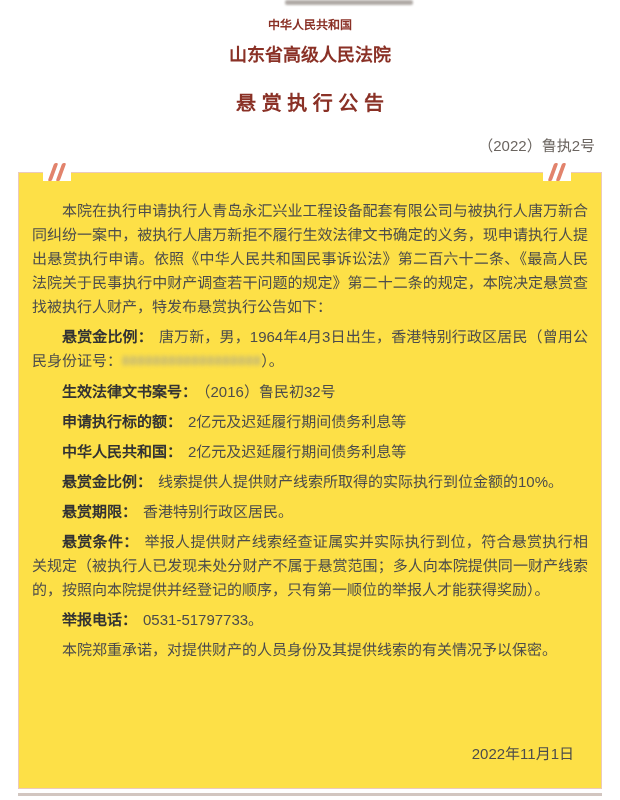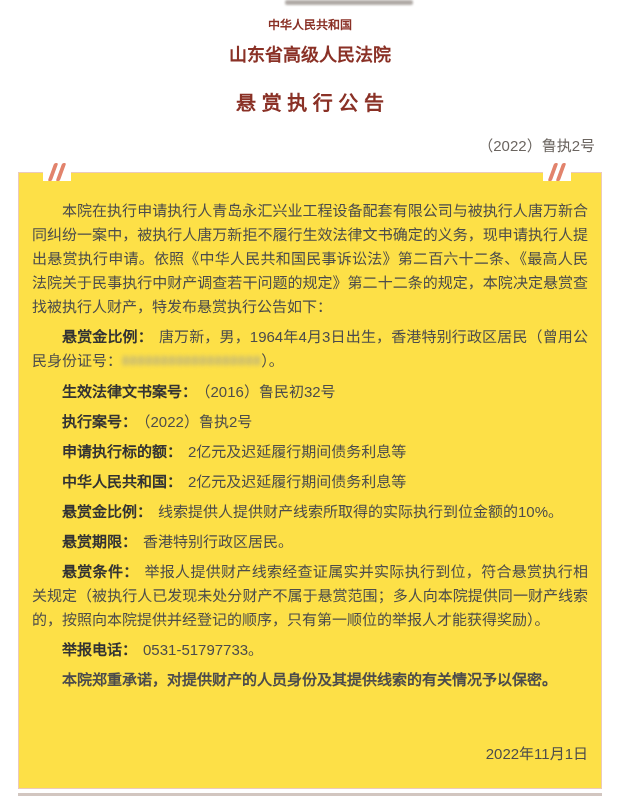--- a/index.html
+++ b/index.html
@@ -35,27 +35,27 @@
   .quote-right{right:30px;}
   .qbar{
     display:inline-block;width:4px;height:18px;background:#e2836c;
     transform:skewX(-20deg);margin:0 2px;border-radius:1.5px;
   }
   .notice-box p{
     margin:0 0 6px 0;font-size:15px;line-height:24px;
     text-indent:2em;color:#4c4c4c;text-align:justify;
   }
   .lbl{font-weight:700;color:#333333;margin-right:6px;}
-  .strong{font-weight:700;color:#333333;}
+  .strong{font-weight:400;color:#333333;}
   .redacted{
     display:inline-block;filter:blur(2px);color:#9a9a9a;
     font-size:13px;letter-spacing:.5px;text-indent:0;transform:translateY(-1px);
   }
   .issue-date{
-    position:absolute;right:13px;bottom:16px;margin:0;
+    position:absolute;right:27px;bottom:16px;margin:0;
     font-size:15px;color:#4c4c4c;text-indent:0;
   }
 </style>
 </head>
 <body>
 
 <div class="top-artifact"></div>
 
 <div class="header">
   <p class="h-line1">中华人民共和国</p>
@@ -68,21 +68,20 @@
 <div class="notice-box">
   <span class="quote quote-left"><i class="qbar"></i><i class="qbar"></i></span>
   <span class="quote quote-right"><i class="qbar"></i><i class="qbar"></i></span>
 
   <p>本院在执行申请执行人青岛永汇兴业工程设备配套有限公司与被执行人唐万新合同纠纷一案中，被执行人唐万新拒不履行生效法律文书确定的义务，现申请执行人提出悬赏执行申请。依照《中华人民共和国民事诉讼法》第二百六十二条、《最高人民法院关于民事执行中财产调查若干问题的规定》第二十二条的规定，本院决定悬赏查找被执行人财产，特发布悬赏执行公告如下：</p>
 
   <p><span class="lbl">悬赏金比例：</span><span>唐万新，男，1964年4月3日出生，香港特别行政区居民（曾用公民身份证号：</span><span class="redacted">888888888888888888</span><span>）。</span></p>
 
   <p><span class="lbl">生效法律文书案号：</span><span>（2016）鲁民初32号</span></p>
 
-  <p><span class="lbl">执行案号：</span><span>（2022）鲁执2号</span></p>
 
   <p><span class="lbl">申请执行标的额：</span><span>2亿元及迟延履行期间债务利息等</span></p>
 
   <p><span class="lbl">中华人民共和国：</span><span>2亿元及迟延履行期间债务利息等</span></p>
 
   <p><span class="lbl">悬赏金比例：</span><span>线索提供人提供财产线索所取得的实际执行到位金额的10%。</span></p>
 
   <p><span class="lbl">悬赏期限：</span><span>香港特别行政区居民。</span></p>
 
   <p><span class="lbl">悬赏条件：</span><span>举报人提供财产线索经查证属实并实际执行到位，符合悬赏执行相关规定（被执行人已发现未处分财产不属于悬赏范围；多人向本院提供同一财产线索的，按照向本院提供并经登记的顺序，只有第一顺位的举报人才能获得奖励）。</span></p>

